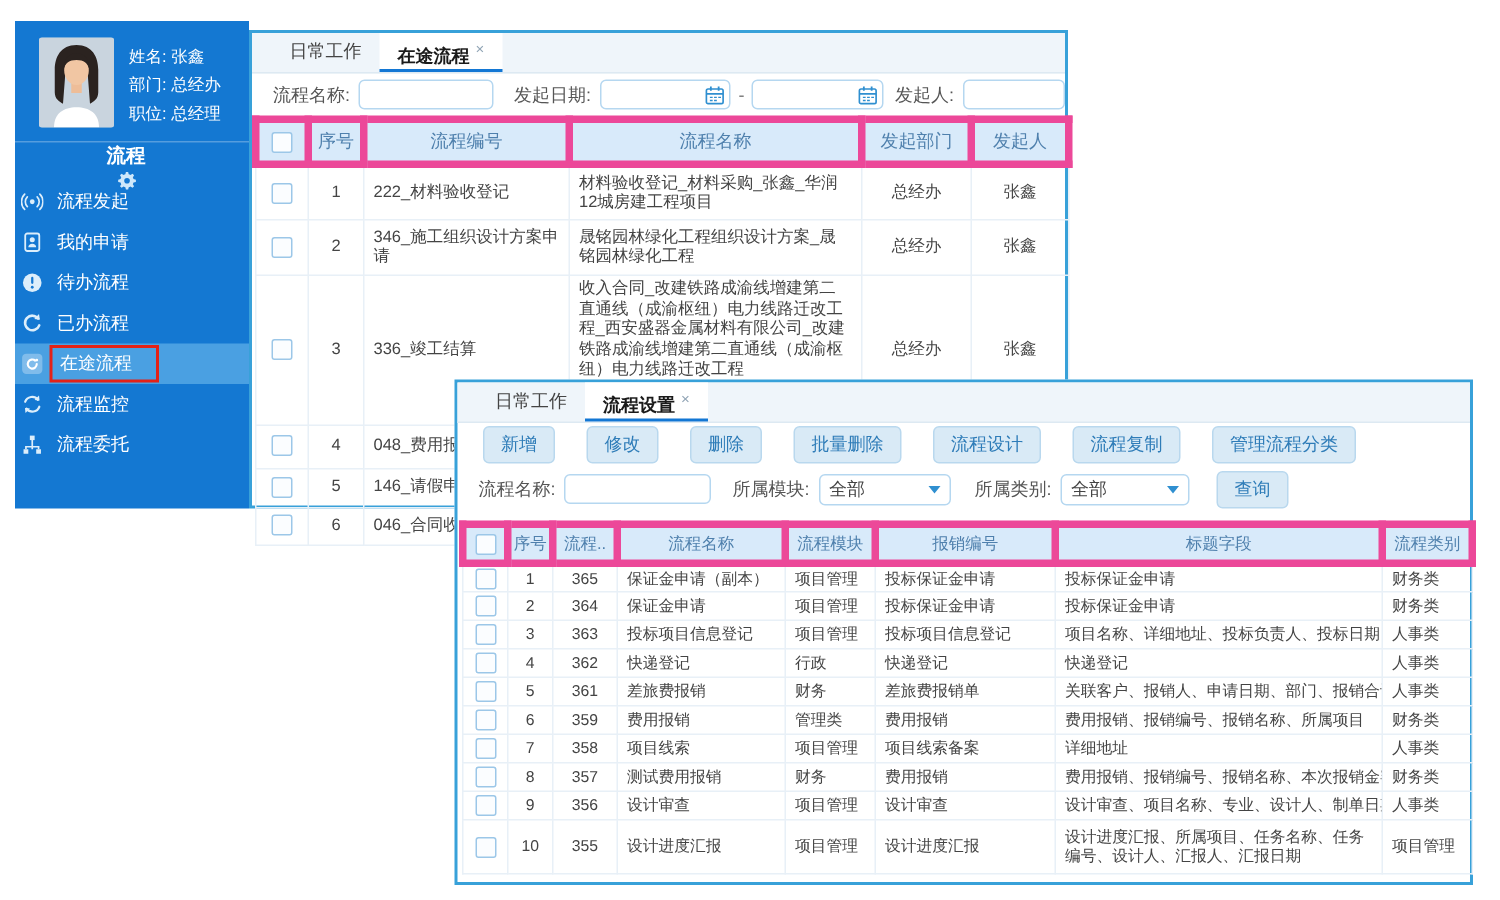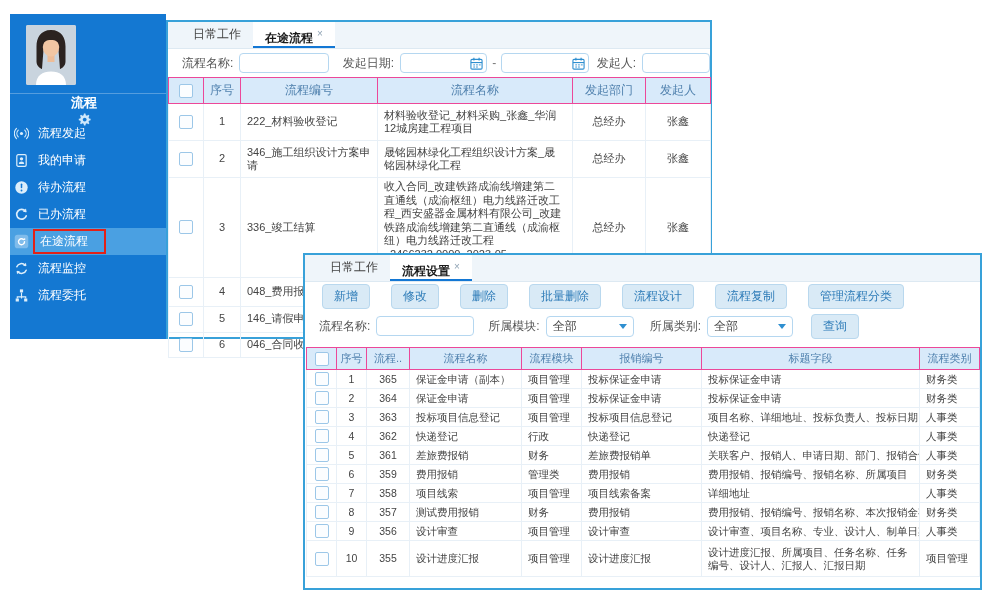--- a/index.html
+++ b/index.html
@@ -38,21 +38,21 @@
 
   .select{display:flex;align-items:center;justify-content:space-between;height:21px;border:1px solid #b5d7f0;
           border-radius:4px;background:#fff;box-sizing:border-box;padding:0 6px;font-size:12px;color:#444;cursor:pointer;}
   .caret{width:0;height:0;border-left:4px solid transparent;border-right:4px solid transparent;border-top:5px solid #2f8fd0;}
 
   .toolbar{display:flex;align-items:center;height:28px;padding-left:17px;gap:21px;}
   .btn{background:#d9eaf6;border:1px solid #b9d8ee;border-radius:4px;color:#2e7cb8;font-size:12px;
        padding:3px 11px;white-space:nowrap;cursor:pointer;}
 
   table{border-collapse:collapse;table-layout:fixed;}
-  th{background:#d8eafa;color:#4f80ad;font-weight:normal;border:1px solid #ec4899;}
+  th{background:#d8eafa;color:#4f80ad;font-weight:normal;border:5px solid #ec4899;}
   td{border:1px solid #e8f0f7;color:#444;overflow:hidden;}
   .t1{width:542px;font-size:11px;}
   .t1 th{height:21px;font-size:12px;}
   .t1 td{padding:2px 6px;line-height:13.5px;vertical-align:middle;}
   .t1 .ctr{text-align:center;padding:2px 1px;}
   .r37{height:37px}.r81{height:81px}.r29{height:29px}.r26{height:26px}.r25{height:25px}
 
   .t2{width:673px;font-size:10.5px;margin:5px 0 0 1px;}
   .t2 th{height:19px;font-size:11px;}
   .t2 td{padding:1px 6px;line-height:13px;vertical-align:middle;white-space:nowrap;}
@@ -72,20 +72,25 @@
     <div class="profile">
       <div class="photo">
         <svg width="50" height="60" viewBox="0 0 50 60">
           <rect width="50" height="60" fill="#c9d4de"></rect>
           <path d="M25 5C14.5 5 10.5 13 10.5 21.5v15c0 4.5 3.2 6.5 5.5 7.6l1.6-20.6c.5-6 4-9 7.4-9s6.9 3 7.4 9l1.6 20.6c2.3-1.1 5.5-3.1 5.5-7.6v-15C39.5 13 35.5 5 25 5z" fill="#2b2320"></path>
           <rect x="21.5" y="28" width="7" height="9" fill="#eebd98"></rect>
           <ellipse cx="25" cy="22" rx="8.2" ry="9.6" fill="#f1c6a3"></ellipse>
           <path d="M16.5 21c0-7.5 3.7-10.5 8.5-10.5S33.5 13.5 33.5 21c-1.2-4.2-3.5-6-8.5-6s-7.3 1.8-8.5 6z" fill="#2b2320"></path>
           <path d="M10 60c0-9.5 6.5-13.5 15-13.5S40 50.5 40 60z" fill="#ffffff"></path>
         </svg>
+      </div>
+      <div class="ptxt">
+        <div>姓名: 张鑫</div>
+        <div>部门: 总经办</div>
+        <div>职位: 总经理</div>
       </div>
     </div>
 
     <div class="sec-head">
       <span>流程</span>
       <span class="mi-icon">
         <svg viewBox="0 0 16 16" width="15" height="15">
             <path fill="#cfe8fb" d="M14.5 8.8V7.2l-1.7-.4a5 5 0 0 0-.5-1.2l.9-1.5-1.1-1.1-1.5.9c-.4-.2-.8-.4-1.2-.5L9 1.7H7.4L7 3.4c-.4.1-.8.3-1.2.5l-1.5-.9-1.1 1.1.9 1.5c-.2.4-.4.8-.5 1.2l-1.7.4v1.6l1.7.4c.1.4.3.8.5 1.2l-.9 1.5 1.1 1.1 1.5-.9c.4.2.8.4 1.2.5l.4 1.7h1.6l.4-1.7c.4-.1.8-.3 1.2-.5l1.5.9 1.1-1.1-.9-1.5c.2-.4.4-.8.5-1.2l1.7-.4z"></path>
             <circle cx="8.2" cy="8" r="2" fill="#1478d2"></circle>
           </svg>

